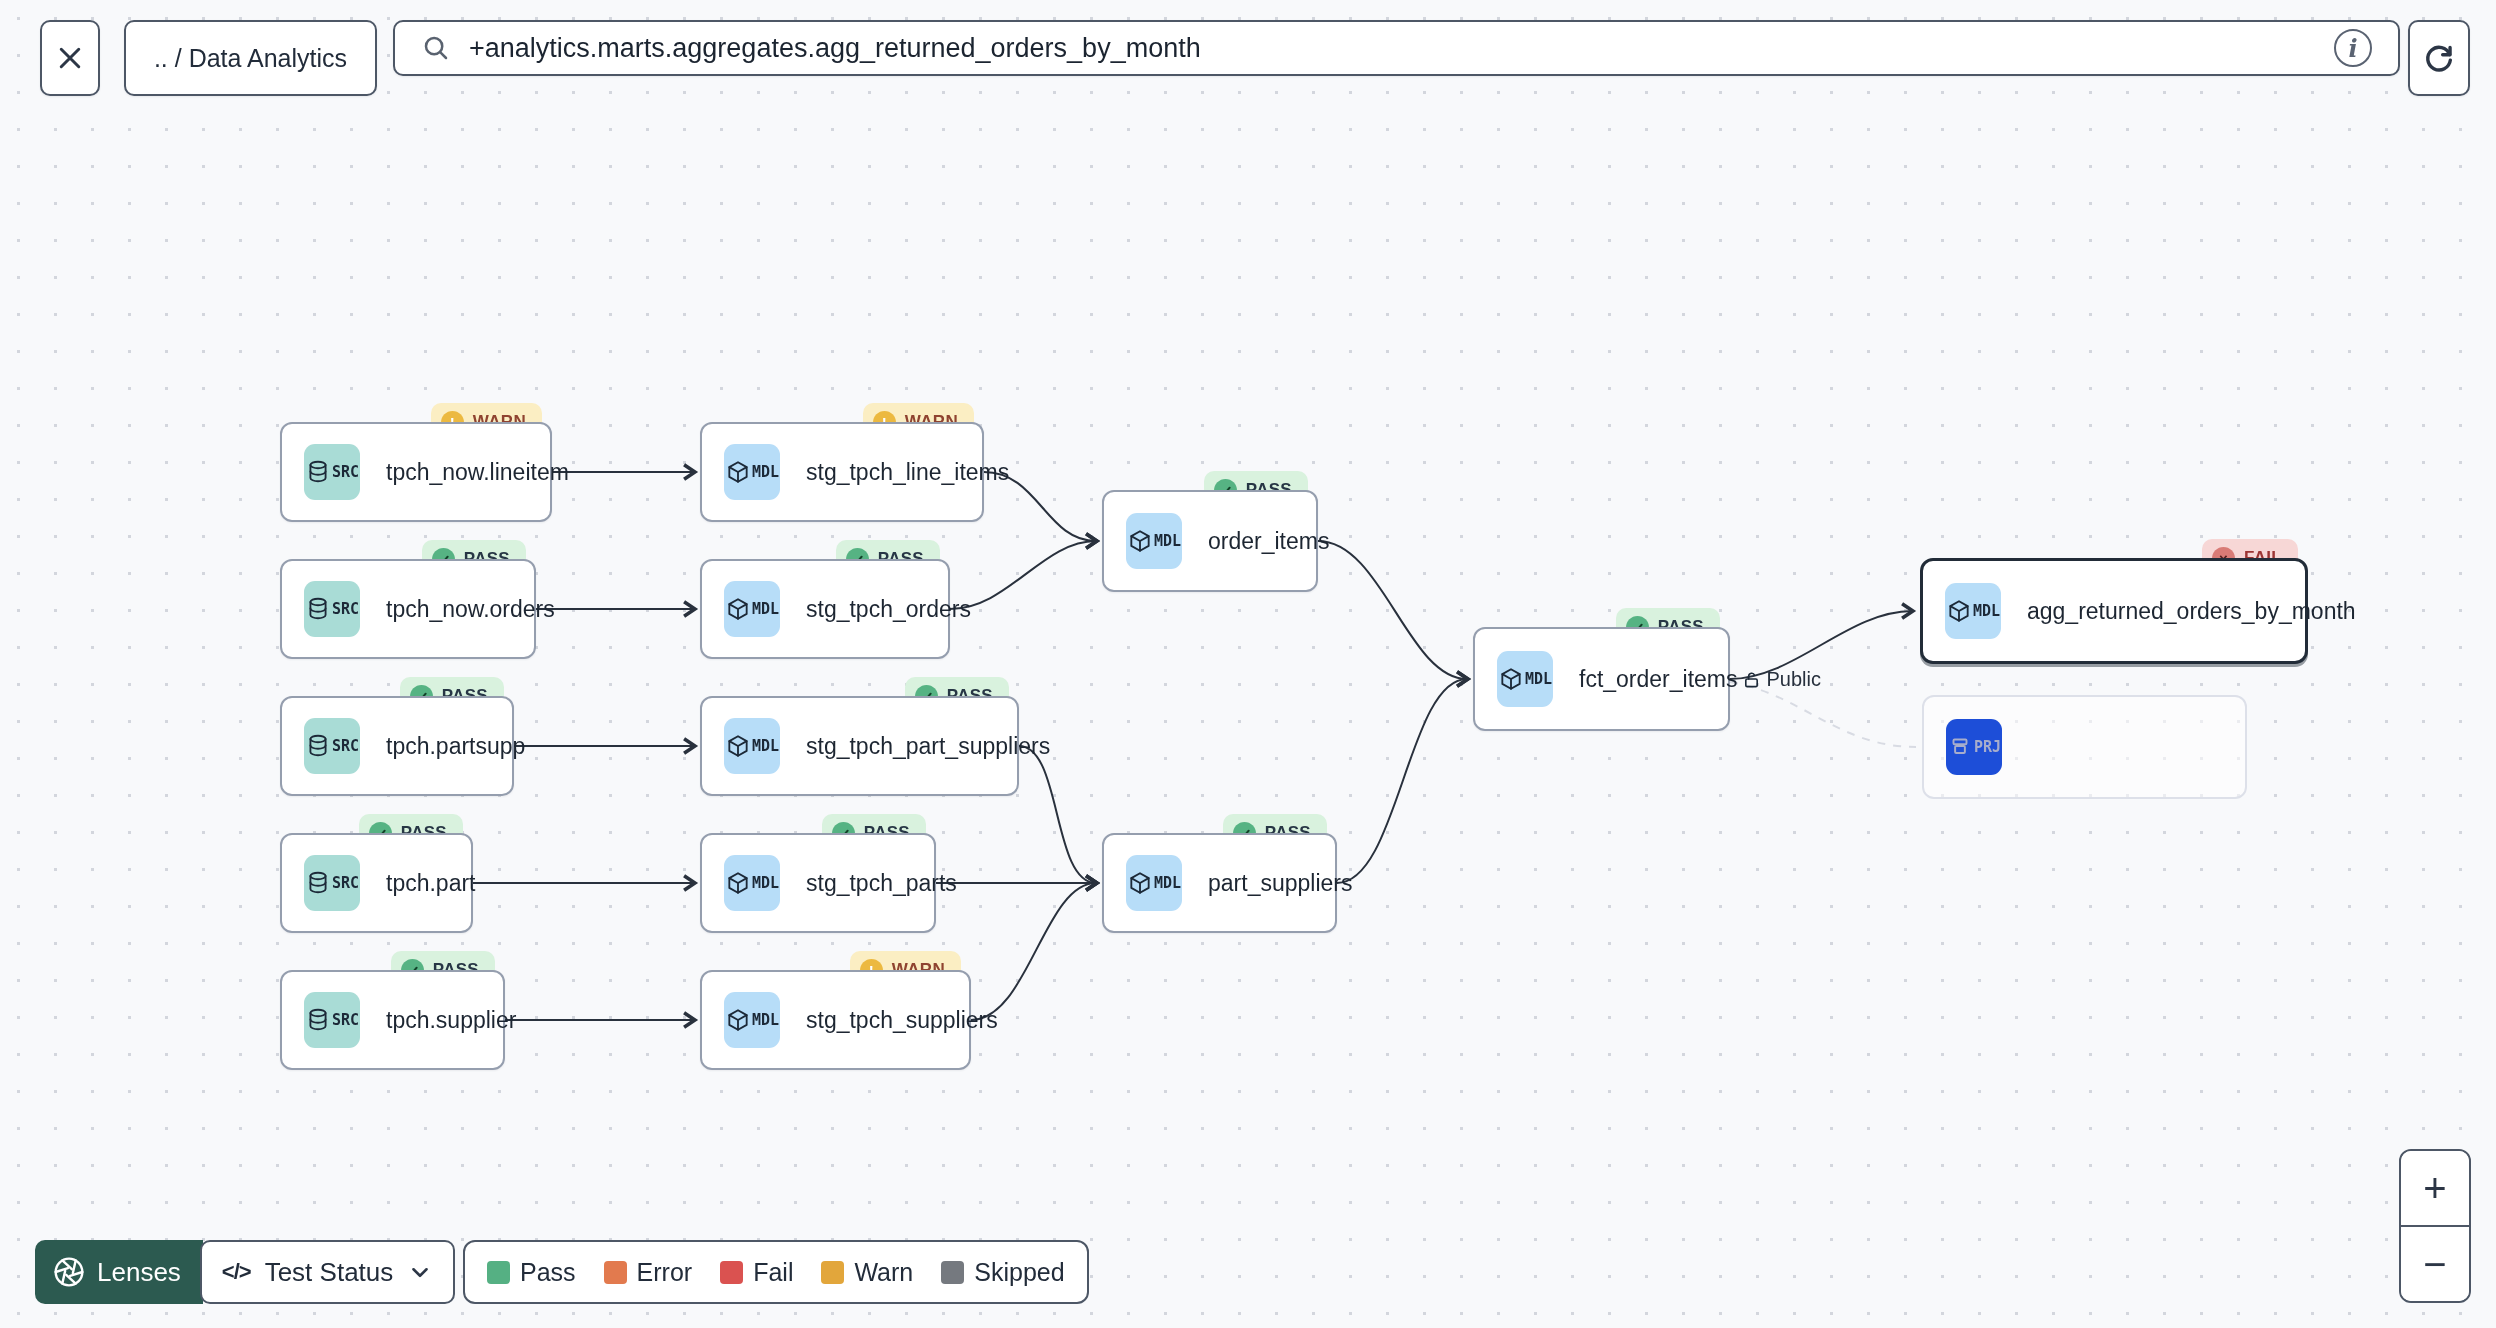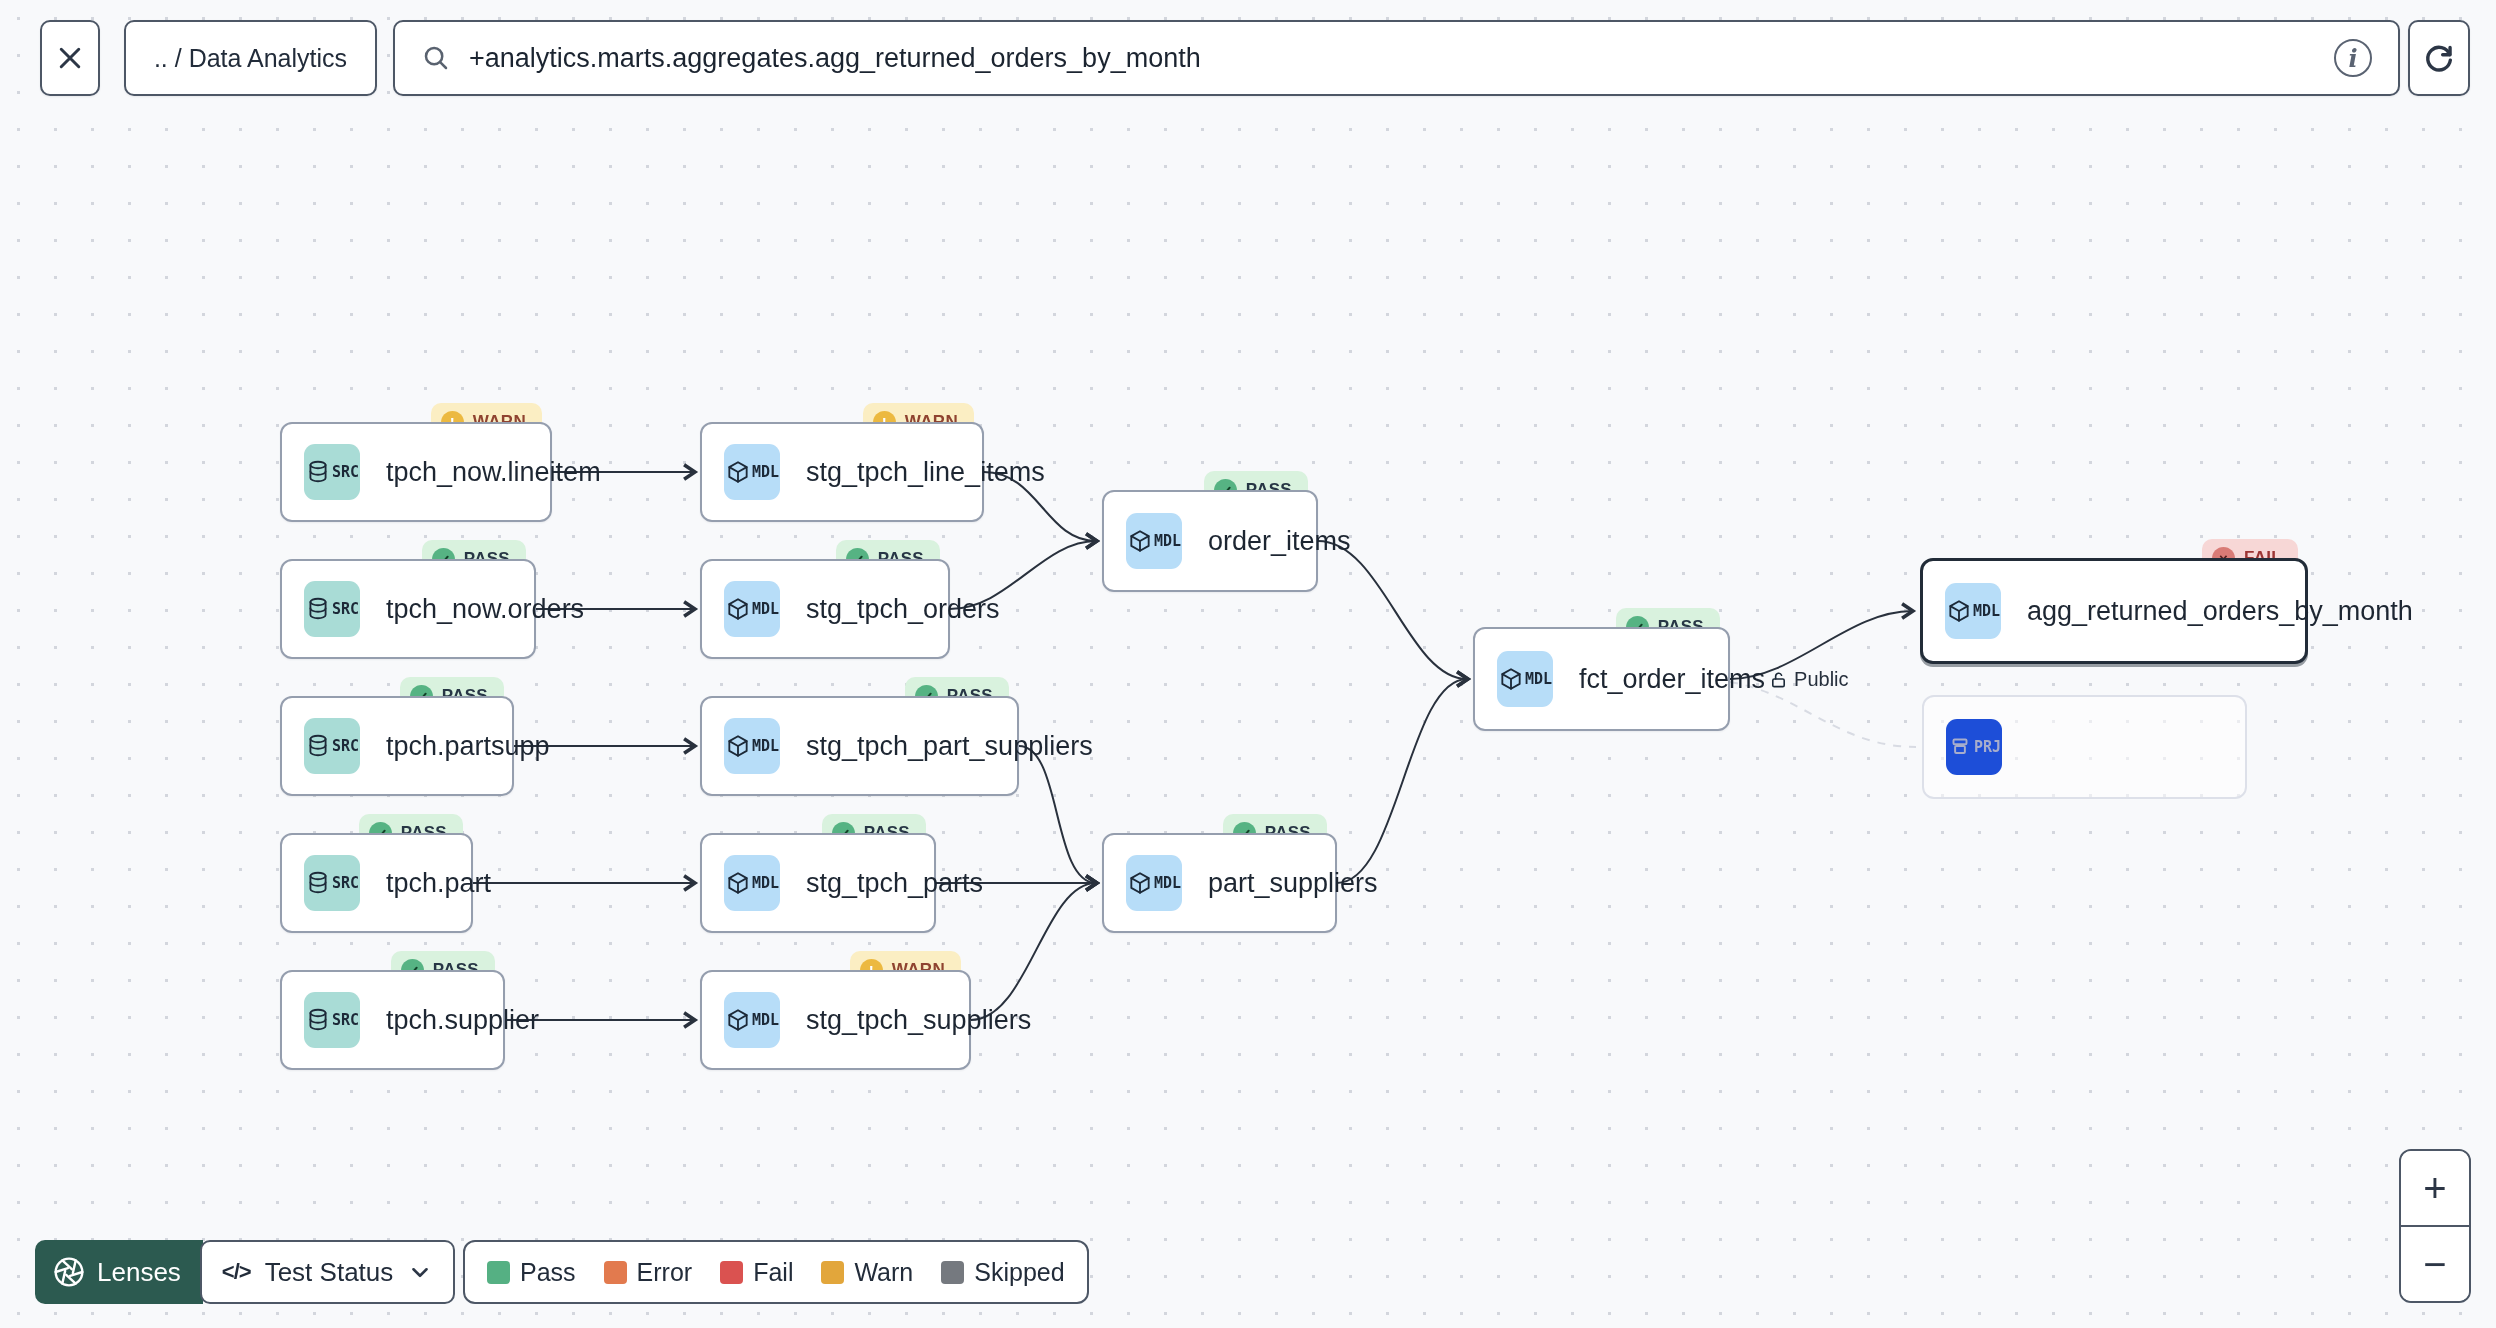--- a/index.html
+++ b/index.html
@@ -17,21 +17,21 @@
   .topbar { position:absolute; left:0; top:0; width:100%; z-index:10; }
   .bar-btn {
     position:absolute; background:#fff; border:2px solid var(--c-control_border,#4d5766);
     border-radius:10px; display:flex; align-items:center; justify-content:center;
     cursor:pointer; box-shadow:0 1px 2px rgba(40,50,65,.08);
   }
   .close-btn   { left:40px;  top:20px; width:60px;  height:76px; }
   .crumb-btn   { left:124px; top:20px; width:253px; height:76px; font-size:25px; color:#222c3a; }
   .refresh-btn { left:2408px;top:20px; width:62px;  height:76px; }
   .searchbar {
-    position:absolute; left:393px; top:20px; width:2007px; height:76px;
+    position:absolute; left:393px; top:20px; width:2007px; height:56px;
     background:#fff; border:2px solid var(--c-control_border,#4d5766); border-radius:10px;
     display:flex; align-items:center; padding:0 26px; gap:18px;
     box-shadow:0 1px 2px rgba(40,50,65,.08);
   }
   .searchbar input {
     flex:1; border:none; outline:none; background:transparent;
     font-family:"Liberation Sans", sans-serif; font-size:27px; color:#1b2430;
   }
   .info-badge {
     width:38px; height:38px; border:2px solid #5a6372; border-radius:50%;
@@ -78,21 +78,21 @@
   .nicon {
     width:56px; height:56px; border-radius:11px; flex:0 0 auto;
     display:flex; flex-direction:row; align-items:center; justify-content:center;
     gap:1px; color:#1c2938;
   }
   .nicon span { font-family:"DejaVu Sans Mono", monospace; font-size:15px; font-weight:700; }
   .nicon.src { background:var(--c-src_icon_bg,#a9dcd6); }
   .nicon.mdl { background:var(--c-mdl_icon_bg,#b7ddf8); }
   .nicon.prj { background:#1d4ed8; color:#a7adcc; }
   .nicon.prj span { color:#a7adcc; }
-  .nlabel { font-size:27px; font-weight:500; color:#1d2632; white-space:nowrap;text-align:center; }
+  .nlabel { font-size:23px; font-weight:500; color:#1d2632; white-space:nowrap;text-align:center; }
   .nlabel-col { display:flex; flex-direction:row; gap:4px; }
   .naccess { display:flex; align-items:center; gap:6px; font-size:20px; color:#27303d; }
   .node.imported .card {
     background:rgba(255,255,255,.55); border:2px solid #dde0e9; box-shadow:none;
   }
   .fline1 { font-size:20px; color:#c3c7d4; }
   .fline2 { font-size:23px; color:#c3c7d4; }
 
   
   .lens-group { position:absolute; left:35px; top:1240px; height:64px; display:flex; z-index:10; }

